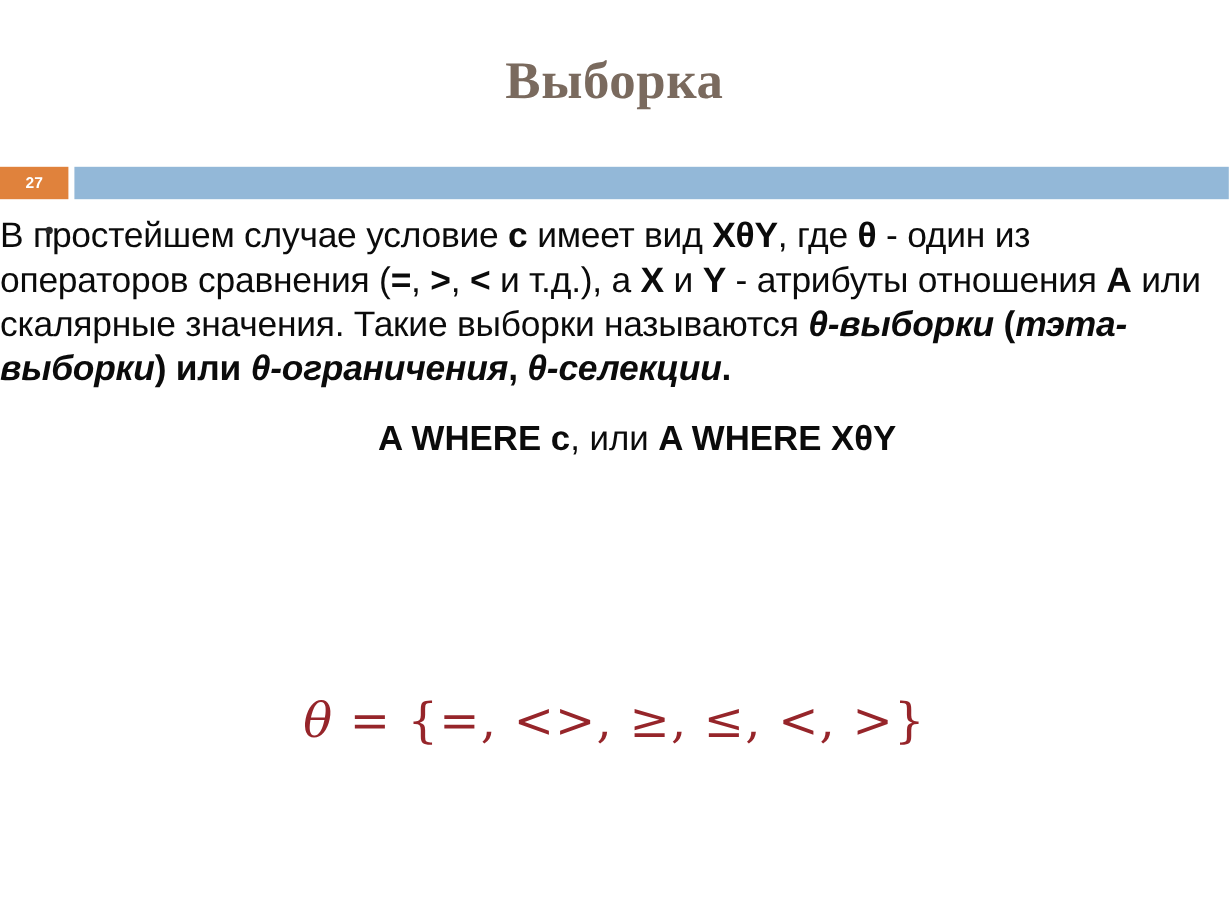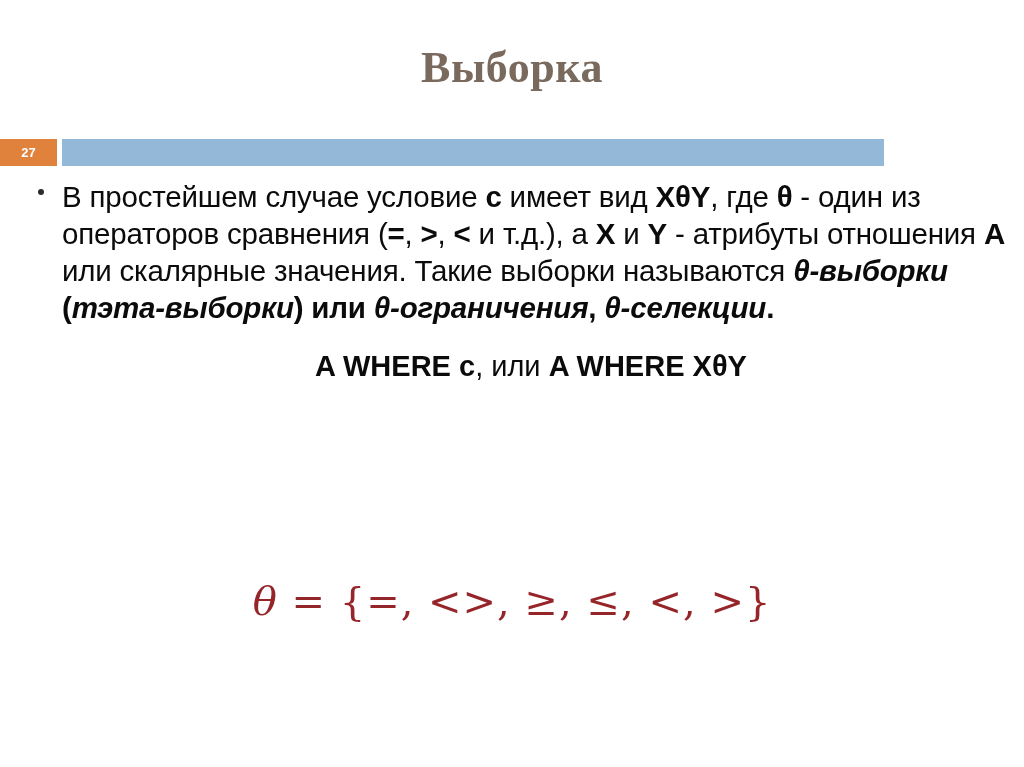--- a/index.html
+++ b/index.html
@@ -40,21 +40,21 @@
     letter-spacing: 0.5px;
     line-height: 1.1;
     margin: 0;
   }
 
   
   .header-rule {
     position: absolute;
     top: 139px;
     left: 0;
-    width: 884px;
+    width: 1024px;
     height: 27px;
   }
   .page-badge {
     position: absolute;
     left: 0;
     top: 0;
     width: 57px;
     height: 27px;
     background: #e0823c;
     color: #ffffff;
@@ -78,21 +78,20 @@
   .body-area {
     position: absolute;
     top: 178px;
     left: 0;
     width: 1024px;
   }
 
   .bullet-item {
     display: block;
     position: relative;
-    padding-left: 62px;
     padding-right: 8px;
   }
   .bullet-dot {
     position: absolute;
     left: 38px;
     top: 11px;
     width: 6px;
     height: 6px;
     border-radius: 50%;
     background: #2b2b2b;

